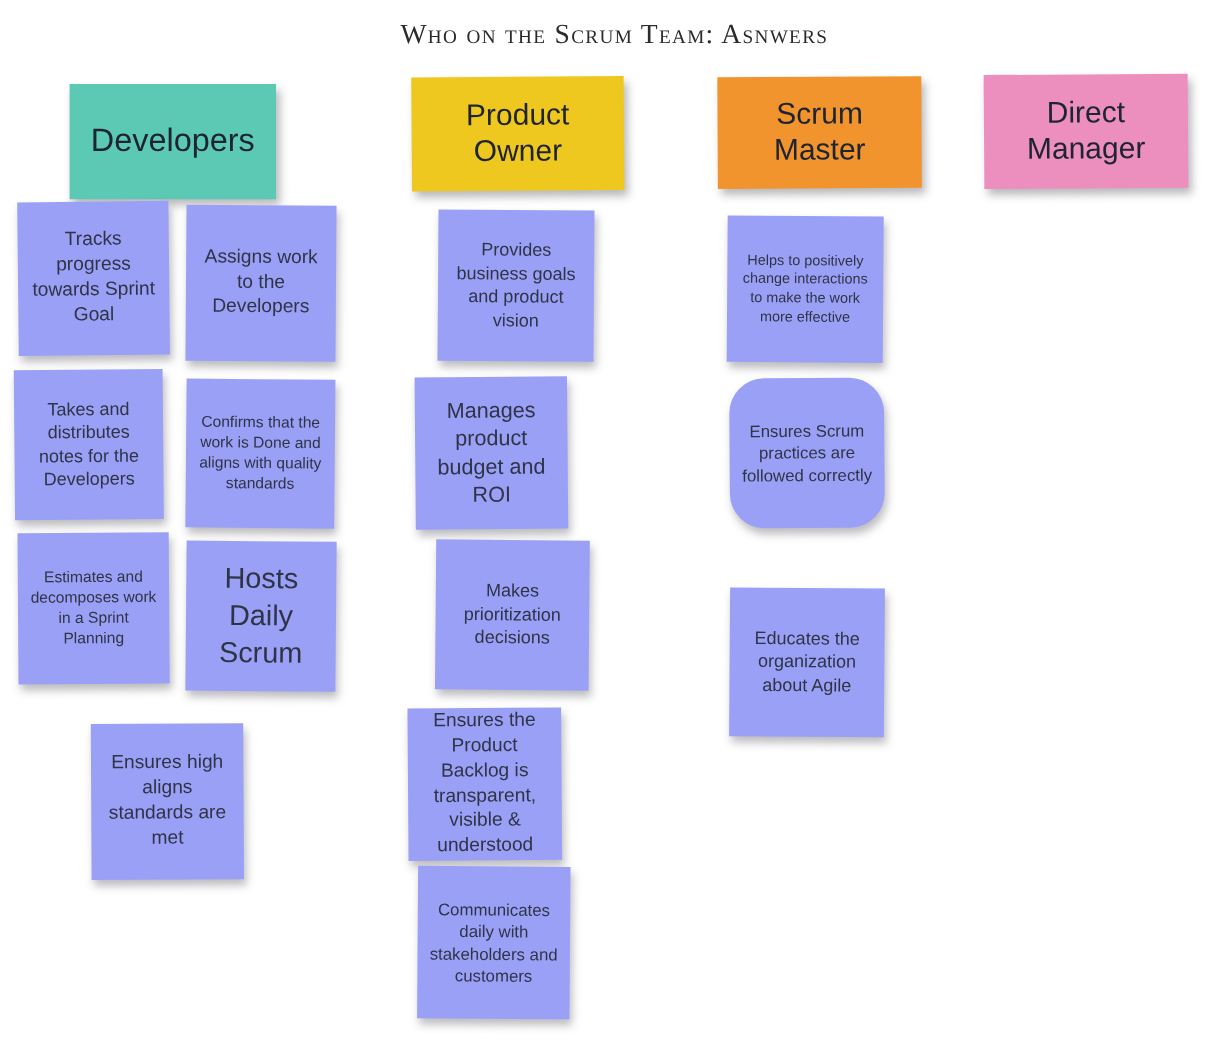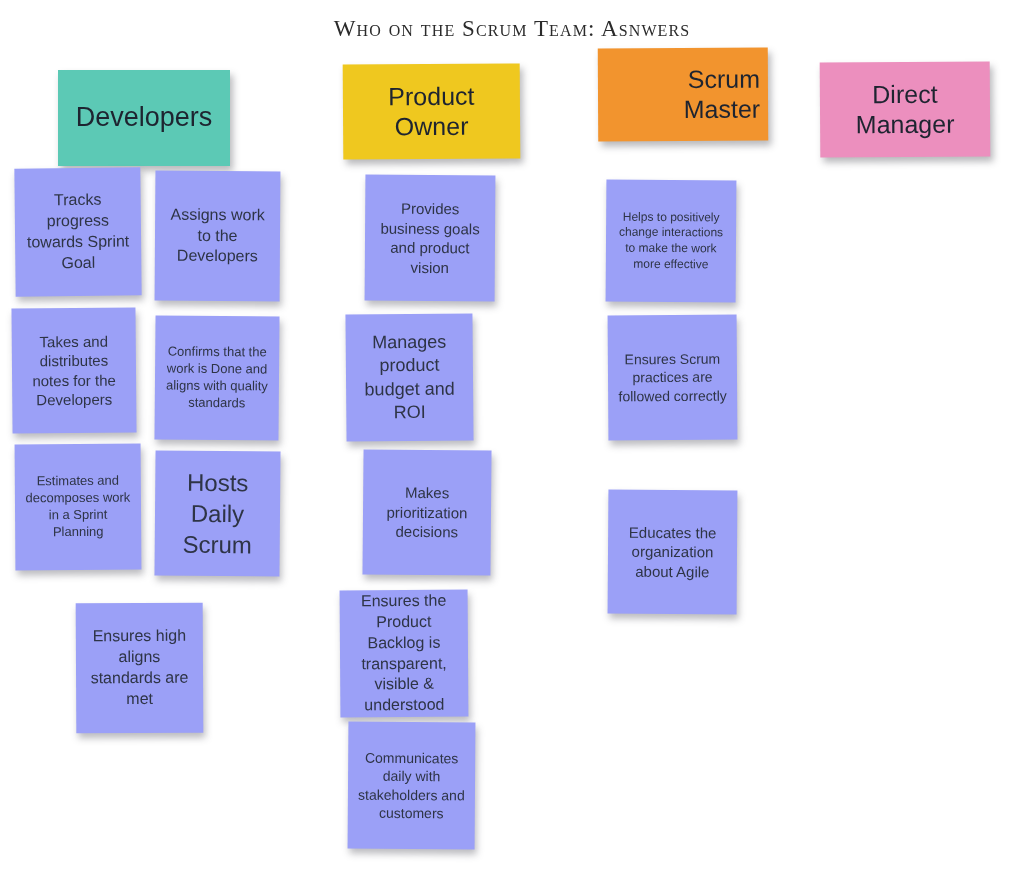--- a/index.html
+++ b/index.html
@@ -109,27 +109,27 @@
     </div>
     <div class="note note-body" style="left: 363px; top: 450px; width: 128px; height: 125px; font-size: 15px; transform: rotate(0.5deg);">
       <span>Makes prioritization decisions</span>
     </div>
     <div class="note note-body" style="left: 340px; top: 590px; width: 128px; height: 127px; font-size: 16px; transform: rotate(-0.4deg);">
       <span>Ensures the Product Backlog is transparent, visible &amp; understood</span>
     </div>
     <div class="note note-body" style="left: 348px; top: 722px; width: 127px; height: 127px; font-size: 14px; transform: rotate(0.4deg); justify-content: flex-end;">
       <span>Communicates daily with stakeholders and customers</span>
     </div>
-    <div class="note note-header" style="left: 598px; top: 48px; width: 170px; height: 93px; font-size: 25px; background: rgb(242, 148, 46); transform: rotate(-0.3deg); text-align: right;">
+    <div class="note note-header" style="left: 598px; top: 64px; width: 170px; height: 93px; font-size: 25px; background: rgb(242, 148, 46); transform: rotate(-0.3deg);">
       <span>Scrum Master</span>
     </div>
     <div class="note note-body" style="left: 606px; top: 180px; width: 130px; height: 122px; font-size: 12px; transform: rotate(0.4deg);">
       <span>Helps to positively change interactions to make the work more effective</span>
     </div>
-    <div class="note note-body" style="left: 608px; top: 315px; width: 129px; height: 125px; font-size: 14px; transform: rotate(-0.4deg);">
+    <div class="note note-body" style="left: 608px; top: 315px; width: 129px; height: 125px; font-size: 14px; transform: rotate(-0.4deg); border-radius: 29px;">
       <span>Ensures Scrum practices are followed correctly</span>
     </div>
     <div class="note note-body" style="left: 608px; top: 448px; width: 129px; height: 124px; font-size: 15px; transform: rotate(0.4deg); margin-top: 42px;">
       <span>Educates the organization about Agile</span>
     </div>
     <div class="note note-header" style="left: 820px; top: 62px; width: 170px; height: 95px; font-size: 25px; background: rgb(236, 143, 190); transform: rotate(-0.4deg);">
       <span>Direct Manager</span>
     </div>
   </div>
 

